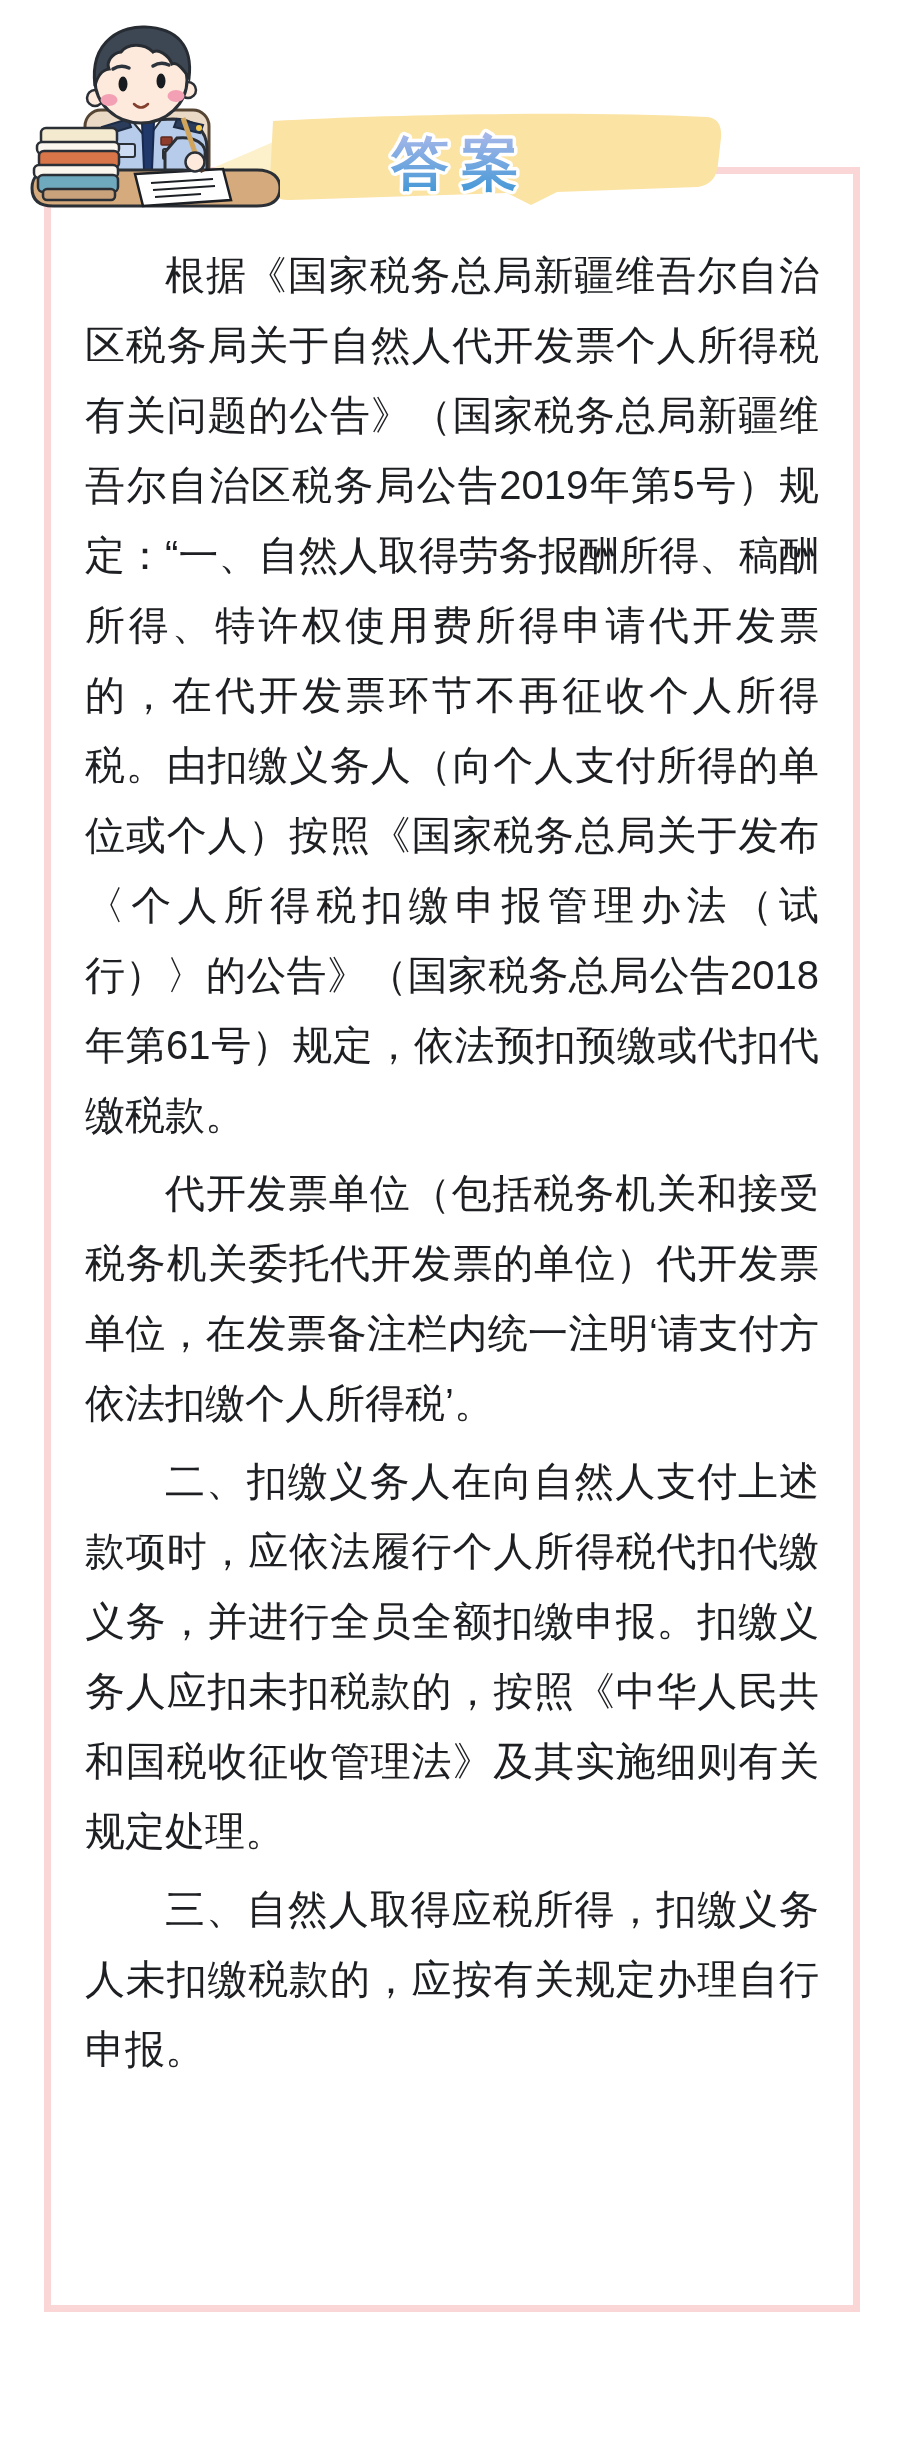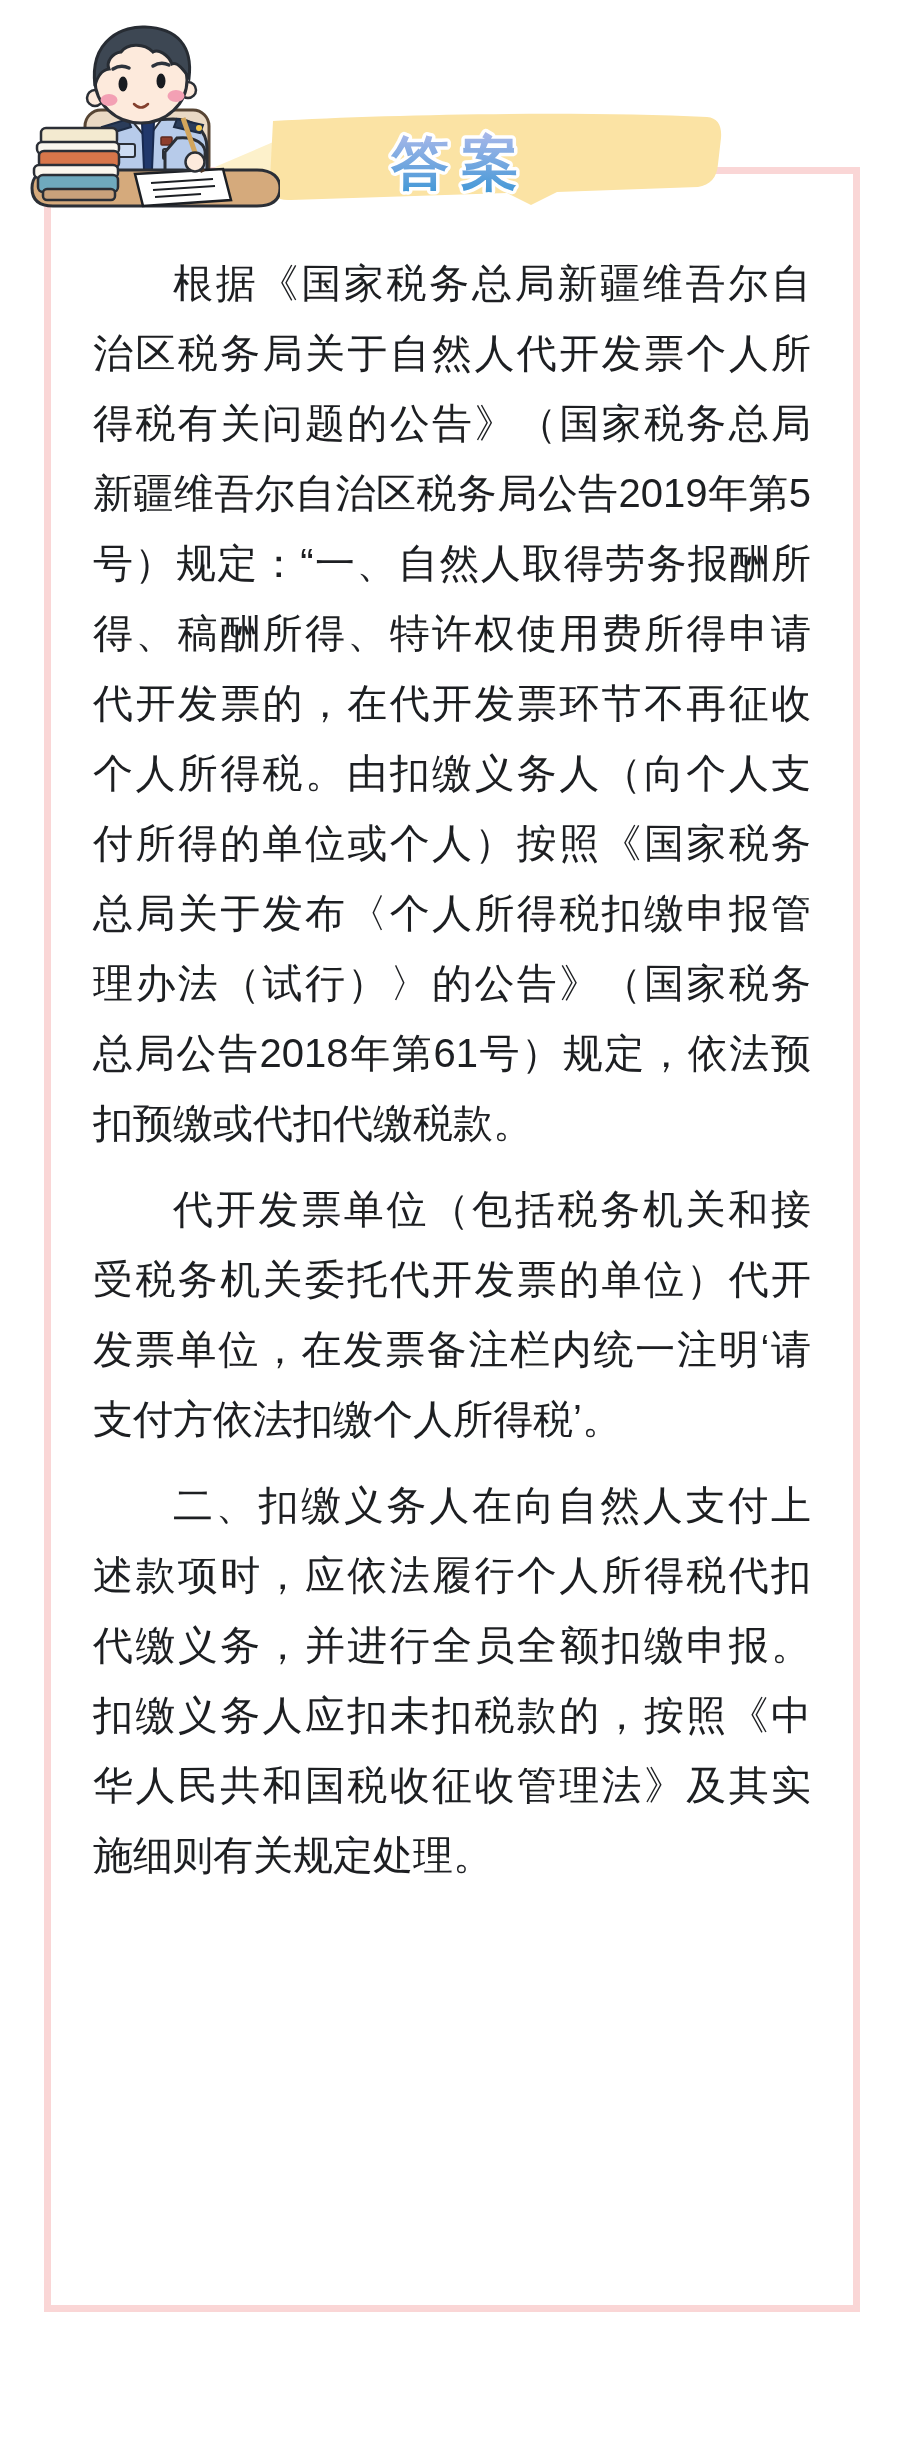--- a/index.html
+++ b/index.html
@@ -26,21 +26,21 @@
   }
   .box-text {
     padding: 58px 26px 20px 26px;
     font-size: 40px;
     line-height: 70px;
     color: var(--text-color, #1d1f22);
     text-align: justify;
     letter-spacing: 0;
   }
   .box-text p {
-    margin: 16px;
+    margin: 8px;
     text-indent: 2em;
   }
   
   .banner {
     position: absolute;
     left: 215px;
     top: 105px;
     width: 520px;
     height: 106px;
     z-index: 2;
@@ -68,20 +68,21 @@
 </head>
 <body>
 
 <div class="stage">
 
   <div class="answer-box">
     <div class="box-text">
       <p>根据《国家税务总局新疆维吾尔自治区税务局关于自然人代开发票个人所得税有关问题的公告》（国家税务总局新疆维吾尔自治区税务局公告2019年第5号）规定：“一、自然人取得劳务报酬所得、稿酬所得、特许权使用费所得申请代开发票的，在代开发票环节不再征收个人所得税。由扣缴义务人（向个人支付所得的单位或个人）按照《国家税务总局关于发布〈个人所得税扣缴申报管理办法（试行）〉的公告》（国家税务总局公告2018年第61号）规定，依法预扣预缴或代扣代缴税款。</p>
       <p>代开发票单位（包括税务机关和接受税务机关委托代开发票的单位）代开发票单位，在发票备注栏内统一注明‘请支付方依法扣缴个人所得税’。</p>
       <p>二、扣缴义务人在向自然人支付上述款项时，应依法履行个人所得税代扣代缴义务，并进行全员全额扣缴申报。扣缴义务人应扣未扣税款的，按照《中华人民共和国税收征收管理法》及其实施细则有关规定处理。</p>
+      <p>三、自然人取得应税所得，扣缴义务人未扣缴税款的，应按有关规定办理自行申报。</p>
     </div>
   </div>
 
   <svg class="banner" viewBox="0 0 520 106" xmlns="http://www.w3.org/2000/svg" aria-hidden="true">
     <defs>
       <linearGradient id="bannerGrad" x1="0" y1="0" x2="0" y2="1">
         <stop offset="0" style="stop-color: var(--banner-grad-top, #adb9ea)"></stop>
         <stop offset="1" style="stop-color: var(--banner-grad-bottom, #3f97d6)"></stop>
       </linearGradient>
     </defs>

